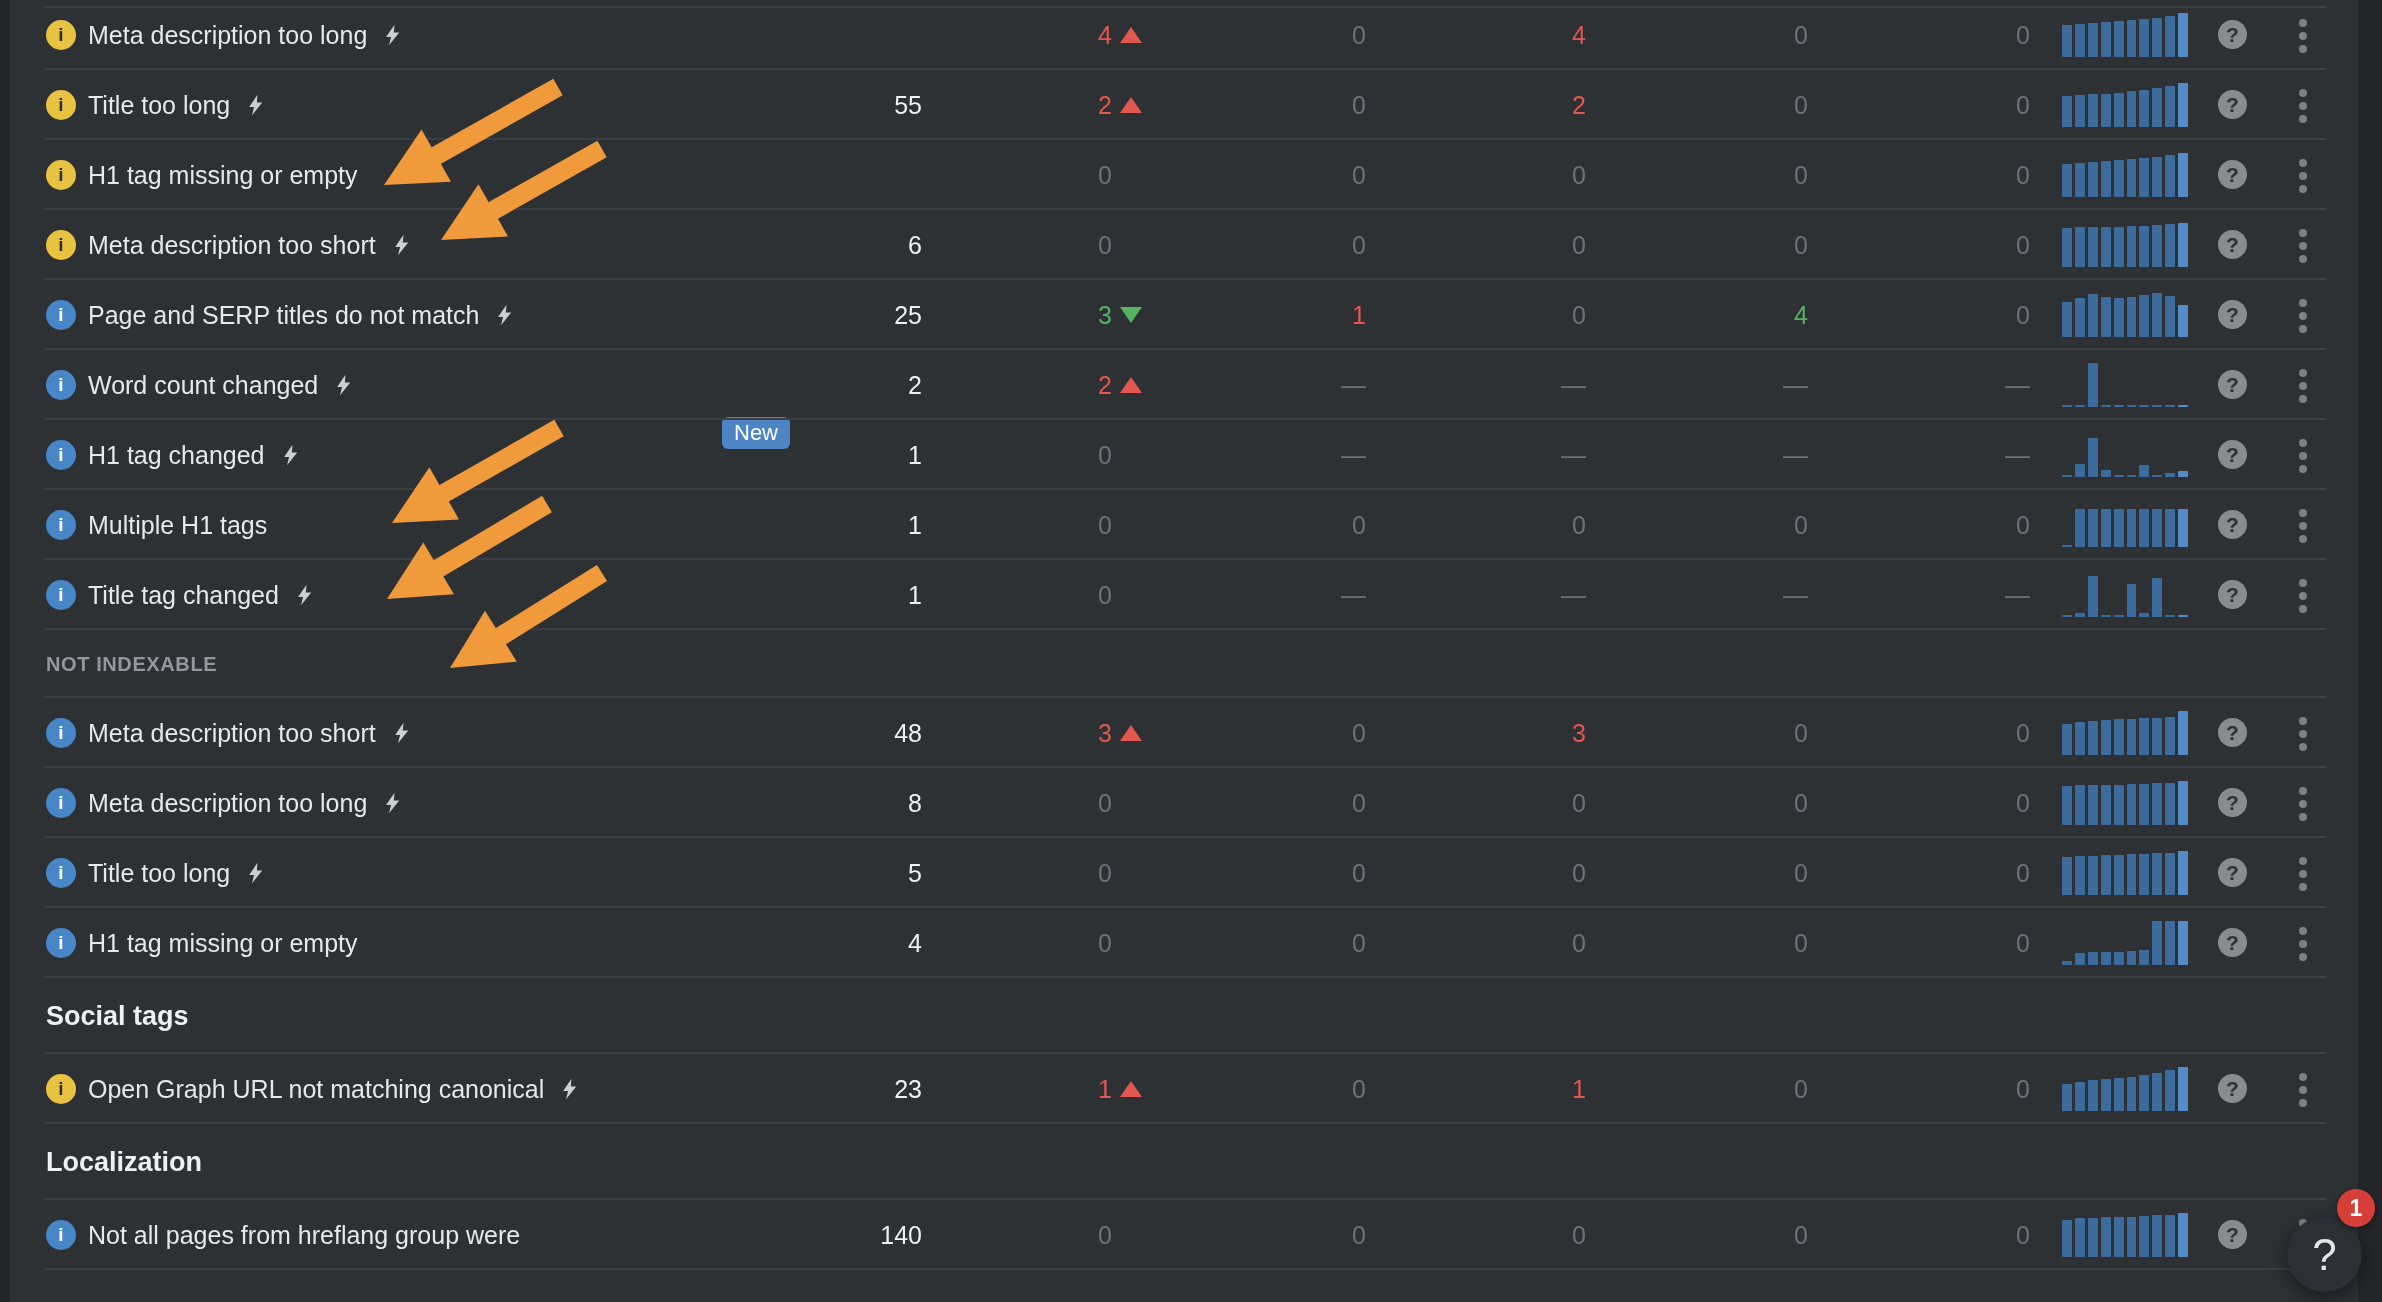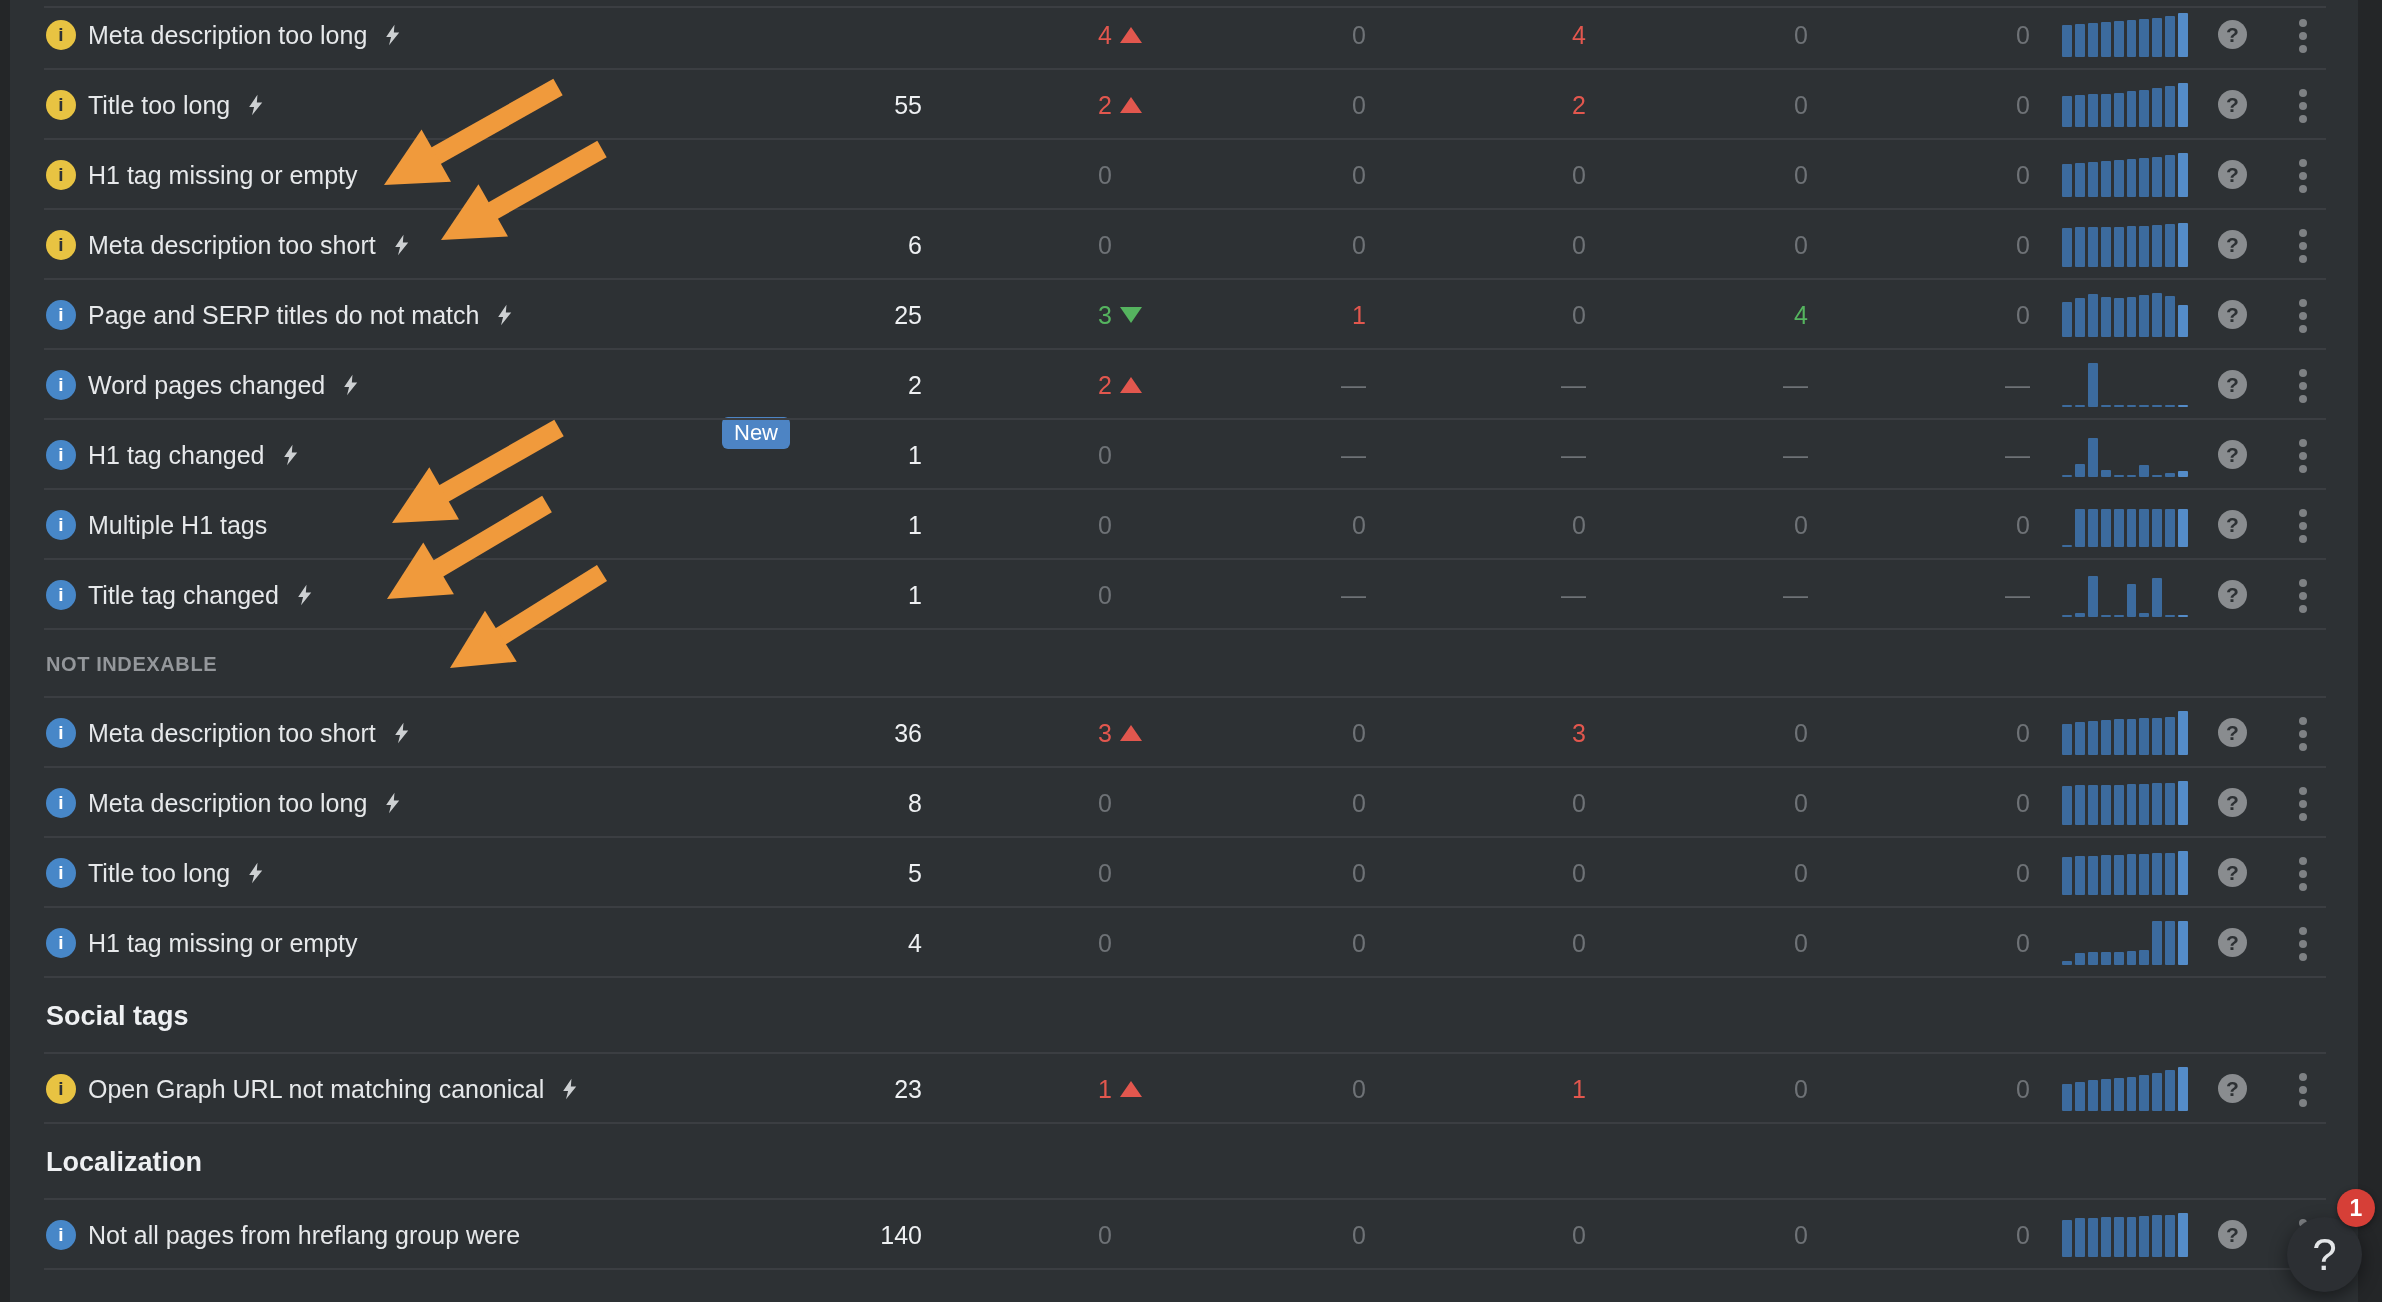--- a/index.html
+++ b/index.html
@@ -325,21 +325,21 @@
     <span class="dots">
             <i></i>
             <i></i>
             <i></i>
           </span>
   </div>
 
   <div class="row">
     <span class="labelwrap">
       <span class="iicon blue">i</span>
-      <span class="label">Word pages changed</span>
+      <span class="label">Word count changed</span>
       <svg class="bolt" viewBox="0 0 24 28">
         <path d="M14.5 1 L4 16.5 h6.2 L7.6 27 L20.5 10.8 h-6.8 Z"></path>
       </svg>
     </span>
     <span class="badge" style="display: block; margin-top: 48px;">New</span>
     <span class="cell c1 t-white">
             <span>2</span>
           </span>
     <span class="cell c2 t-red">
             <span>2</span>
@@ -528,21 +528,21 @@
   <div class="row">
     <span class="labelwrap">
       <span class="iicon blue">i</span>
       <span class="label">Meta description too short</span>
       <svg class="bolt" viewBox="0 0 24 28">
         <path d="M14.5 1 L4 16.5 h6.2 L7.6 27 L20.5 10.8 h-6.8 Z"></path>
       </svg>
     </span>
 
     <span class="cell c1 t-white">
-            <span>36</span>
+            <span>48</span>
           </span>
     <span class="cell c2 t-red">
             <span>3</span>
             <span class="slot">
               <span class="tri-up"></span>
             </span>
           </span>
     <span class="cell c3 t-muted">
             <span>0</span>
           </span>

